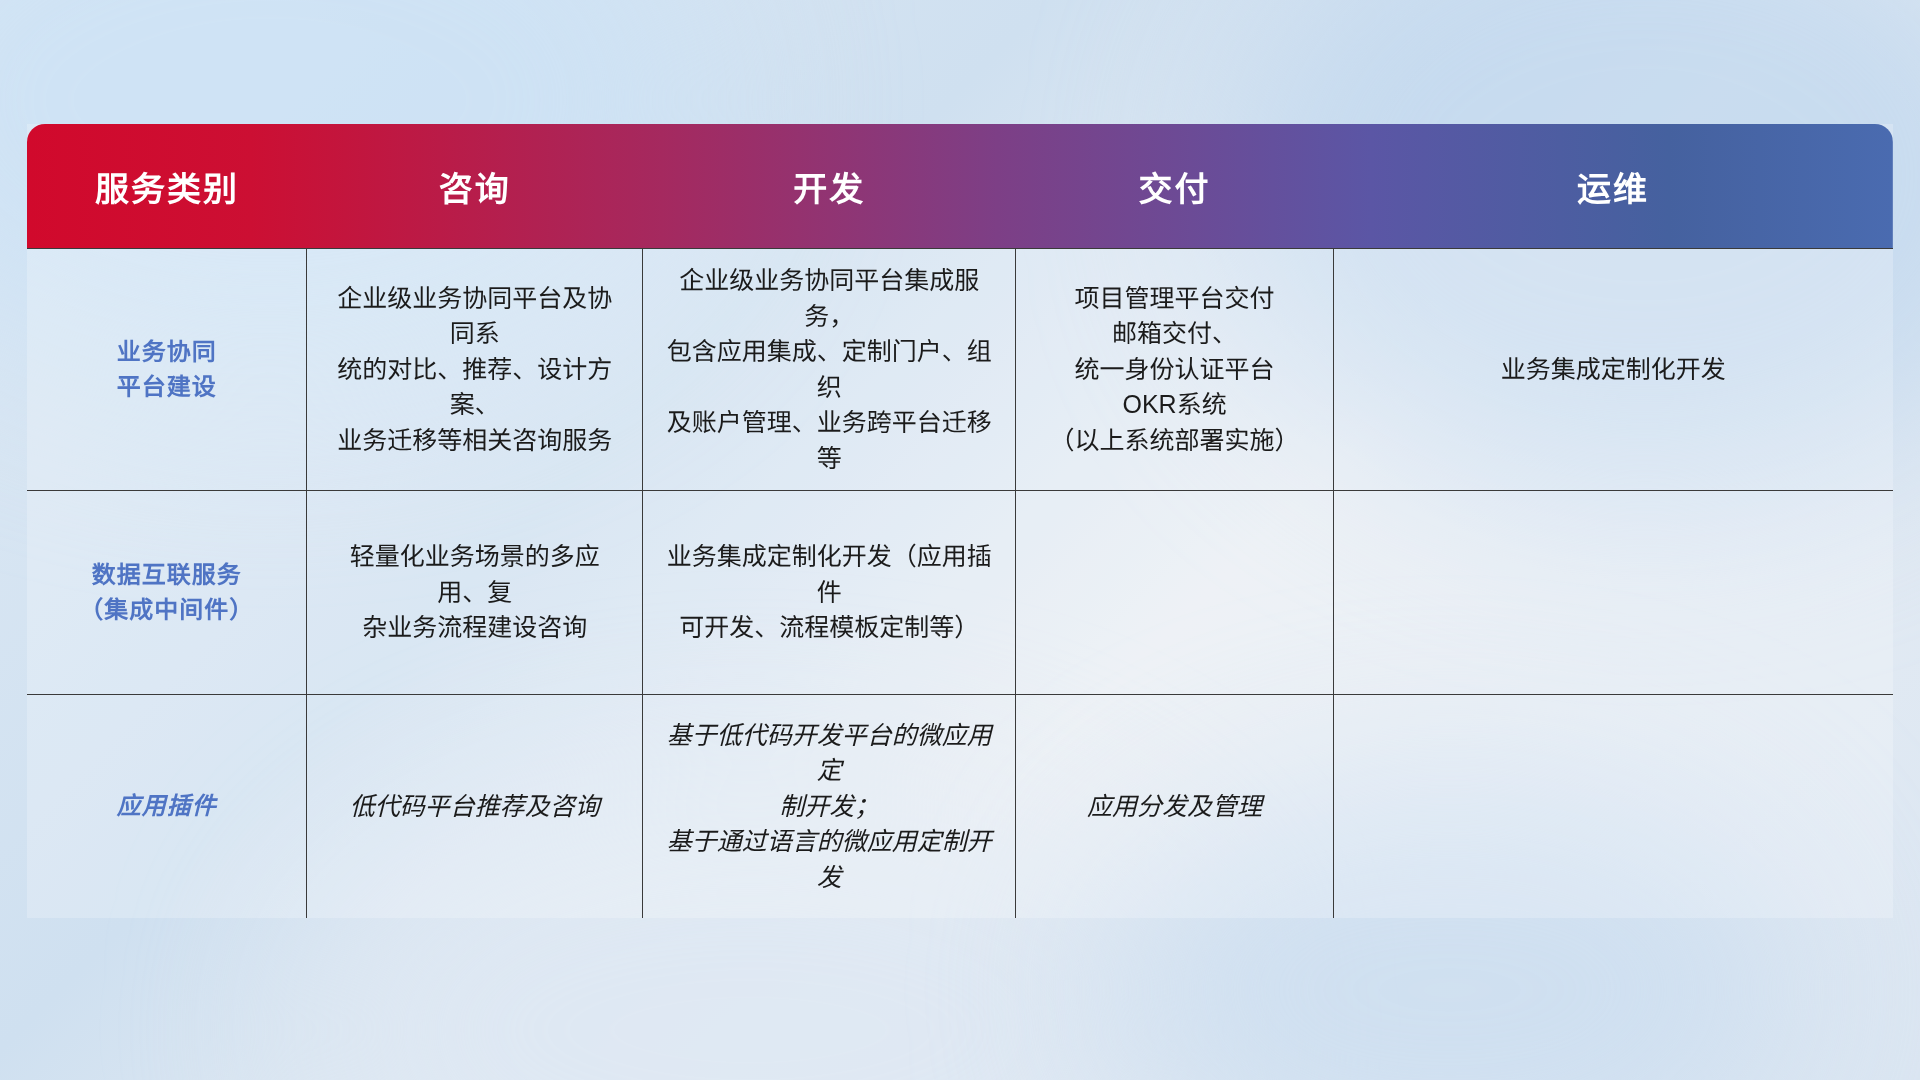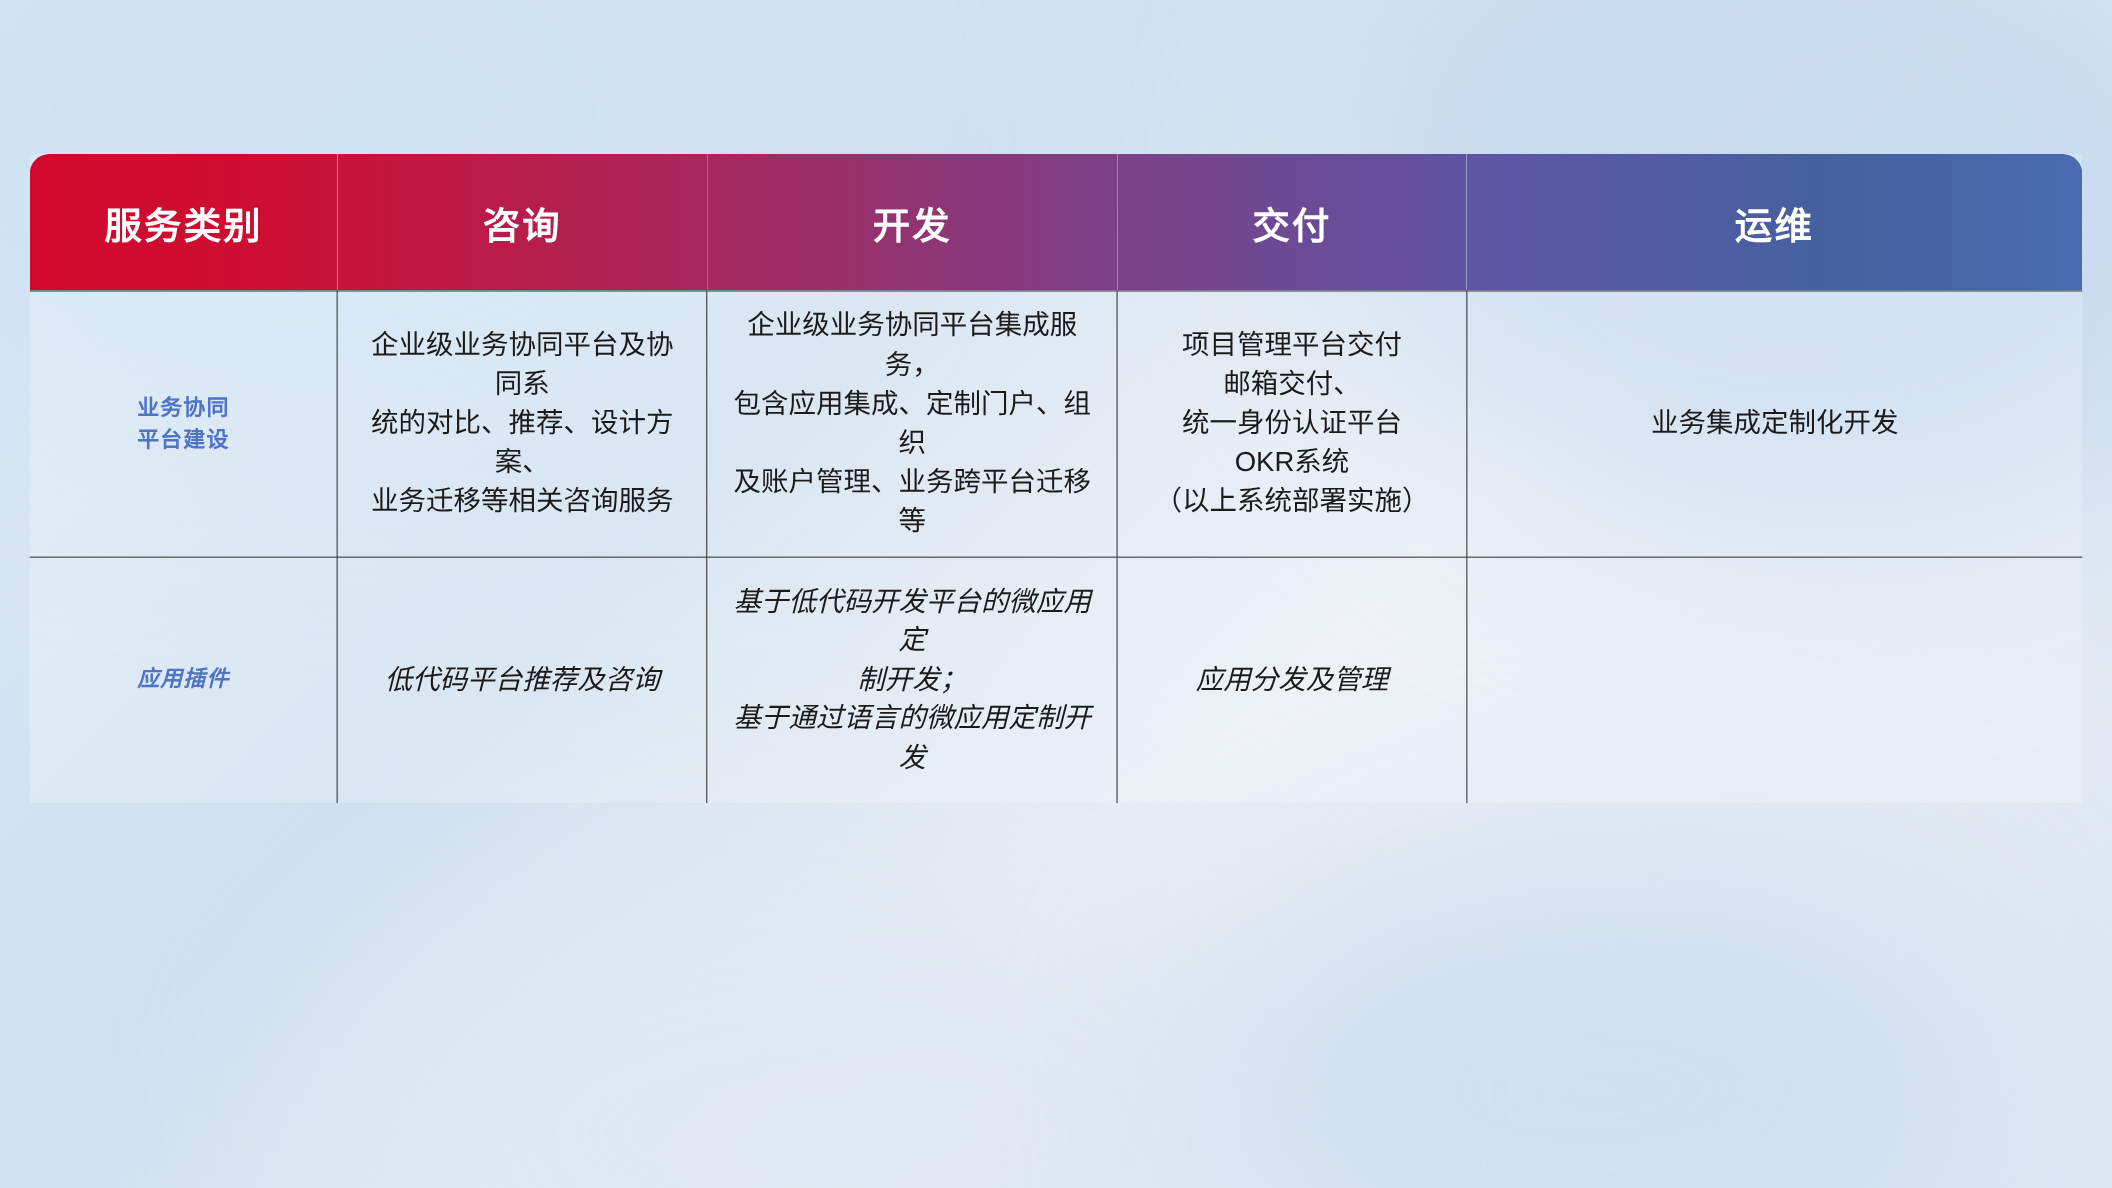--- a/index.html
+++ b/index.html
@@ -22,21 +22,21 @@
     pointer-events: none;
   }
   .blob-a { width: 900px; height: 600px; left: -180px; top: -200px; background: rgba(205,226,244,0.85); }
   .blob-b { width: 850px; height: 650px; right: -150px; top: -150px; background: rgba(190,214,238,0.75); }
   .blob-c { width: 900px; height: 500px; left: 300px; bottom: -200px; background: rgba(222,232,243,0.9); }
   .blob-d { width: 700px; height: 420px; right: 120px; bottom: -120px; background: rgba(199,220,240,0.7); }
 
   .table-wrap {
     position: absolute;
     left: 27px;
-    top: 140px;
+    top: 124px;
     width: 1866px;
     height: 824px;
   }
 
   table.svc-table {
     width: 100%;
     border-collapse: collapse;
     table-layout: fixed;
     background: rgba(255,255,255,0.22);
   }
@@ -82,21 +82,21 @@
     border-right: none;
   }
   tbody tr:last-child td {
     border-bottom: none;
     font-style: italic;
   }
   
   td.cat-cell {
     color: #4f74c4;
     font-weight: bold;
-    font-size: 20px;
+    font-size: 24px;
     line-height: 1.45;
     letter-spacing: 1px;
     border-left: none;
   }
 
   tbody tr.r1 td { height: 205px; }
   tbody tr.r2 td { height: 175px; }
   tbody tr.r3 td { height: 195px; }
 
   .cell-text { display: block; white-space: pre-line; }
@@ -154,20 +154,40 @@
           <span class="cell-text">项目管理平台交付
 邮箱交付、
 统一身份认证平台
 OKR系统
 （以上系统部署实施）</span>
         </td>
         <td>
           <span class="cell-text">业务集成定制化开发</span>
         </td>
       </tr>
+      <tr class="r2">
+        <td class="cat-cell">
+          <span class="cell-text">数据互联服务
+（集成中间件）</span>
+        </td>
+        <td>
+          <span class="cell-text">轻量化业务场景的多应用、复
+杂业务流程建设咨询</span>
+        </td>
+        <td>
+          <span class="cell-text">业务集成定制化开发（应用插件
+可开发、流程模板定制等）</span>
+        </td>
+        <td>
+          <span class="cell-text"></span>
+        </td>
+        <td>
+          <span class="cell-text"></span>
+        </td>
+      </tr>
       <tr class="r3">
         <td class="cat-cell">
           <span class="cell-text">应用插件</span>
         </td>
         <td>
           <span class="cell-text">低代码平台推荐及咨询</span>
         </td>
         <td>
           <span class="cell-text">基于低代码开发平台的微应用定
 制开发；

